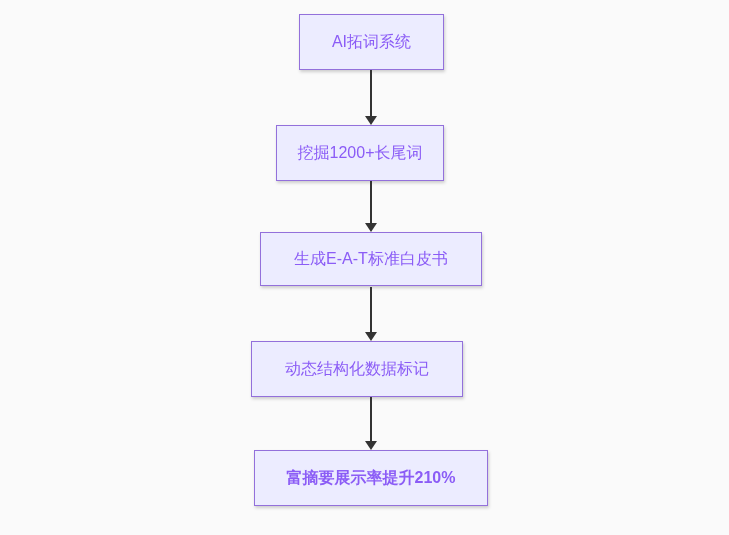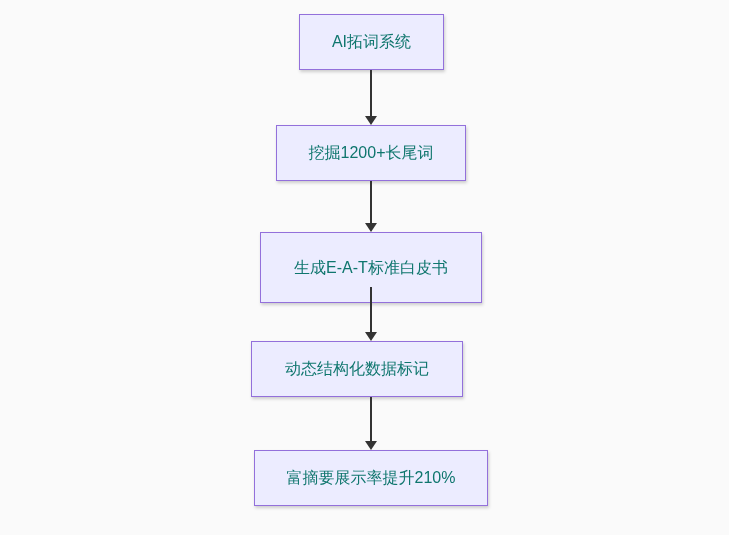--- a/index.html
+++ b/index.html
@@ -16,31 +16,31 @@
   }
   .node {
     position: absolute;
     box-sizing: border-box;
     background: #ECECFF;
     border: 1px solid #9370DB;
     box-shadow: 1px 2px 3px rgba(0,0,0,0.18);
     display: flex;
     align-items: center;
     justify-content: center;
-    color: #0f766e;
+    color: #8b5cf6;
     font-size: 16px;
     line-height: 1.2;
     text-align: center;
     white-space: nowrap;
   }
   .node-1 { left: 299px; top: 14px;  width: 145px; height: 56px; }
-  .node-2 { left: 276px; top: 125px; width: 190px; height: 56px; }
-  .node-3 { left: 260px; top: 232px; width: 222px; height: 71px; }
+  .node-2 { left: 276px; top: 125px; width: 168px; height: 56px; }
+  .node-3 { left: 260px; top: 232px; width: 222px; height: 54px; }
   .node-4 { left: 251px; top: 341px; width: 212px; height: 56px; }
-  .node-5 { left: 254px; top: 450px; width: 234px; height: 56px; }
+  .node-5 { left: 254px; top: 450px; width: 234px; height: 56px; font-weight: bold; }
 
   .arrow {
     position: absolute;
     left: 365px;
     width: 12px;
     display: flex;
     flex-direction: column;
     align-items: center;
   }
   .arrow-1 { top: 70px;  height: 55px; }

